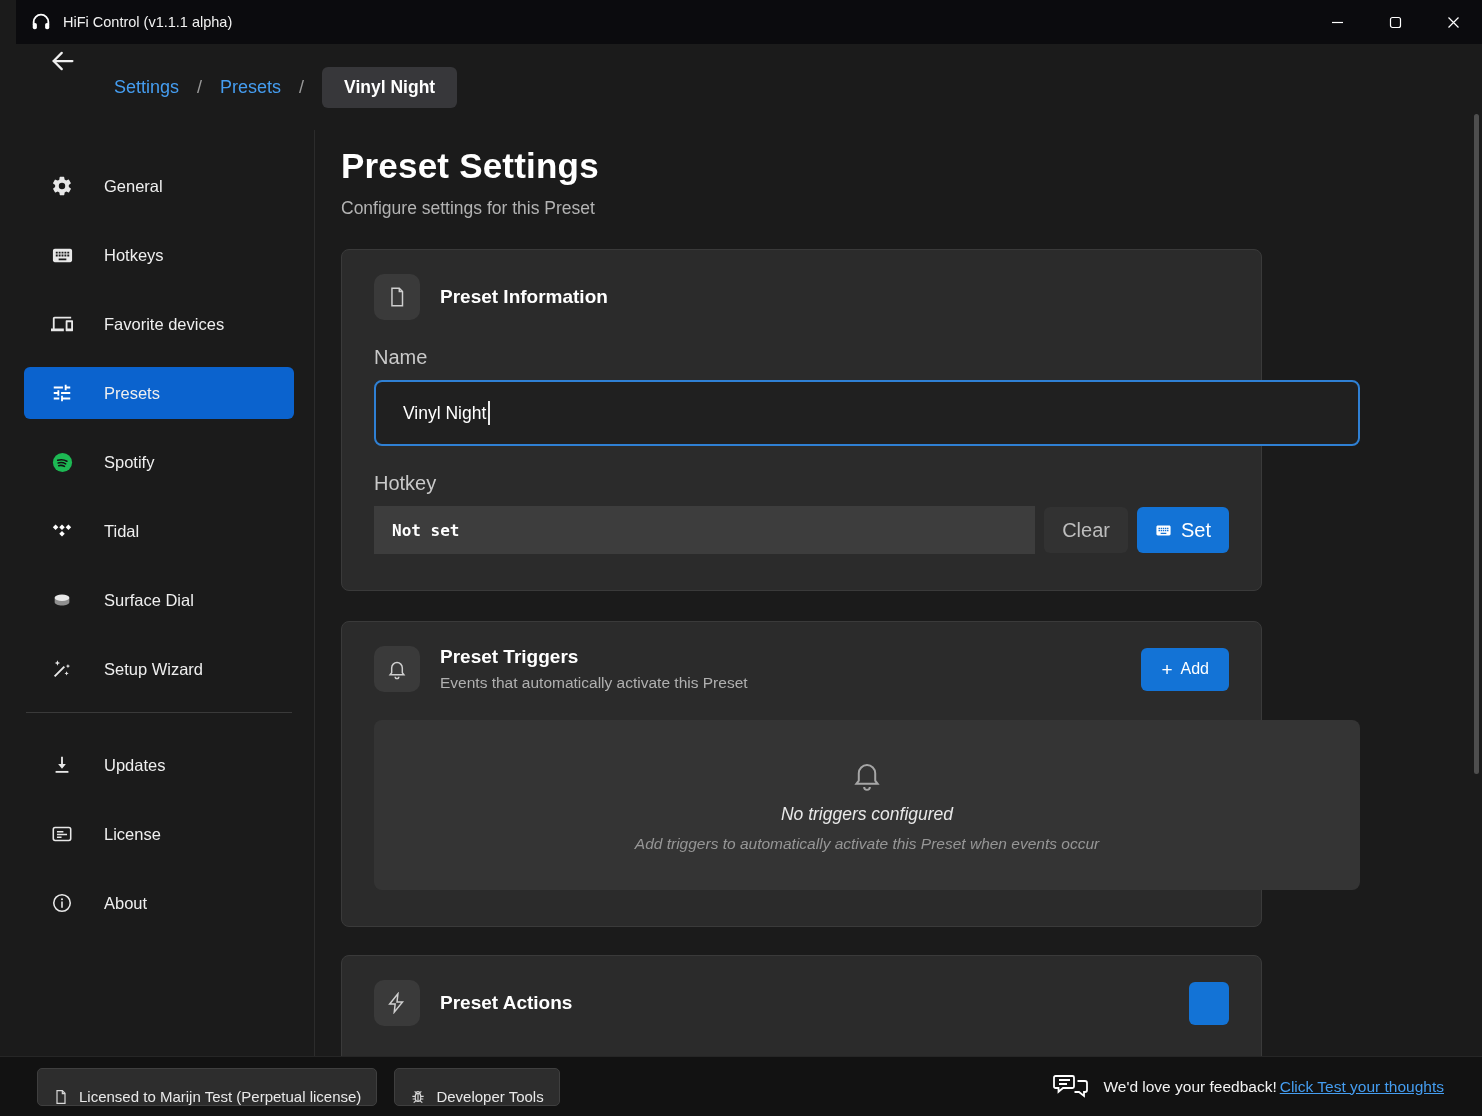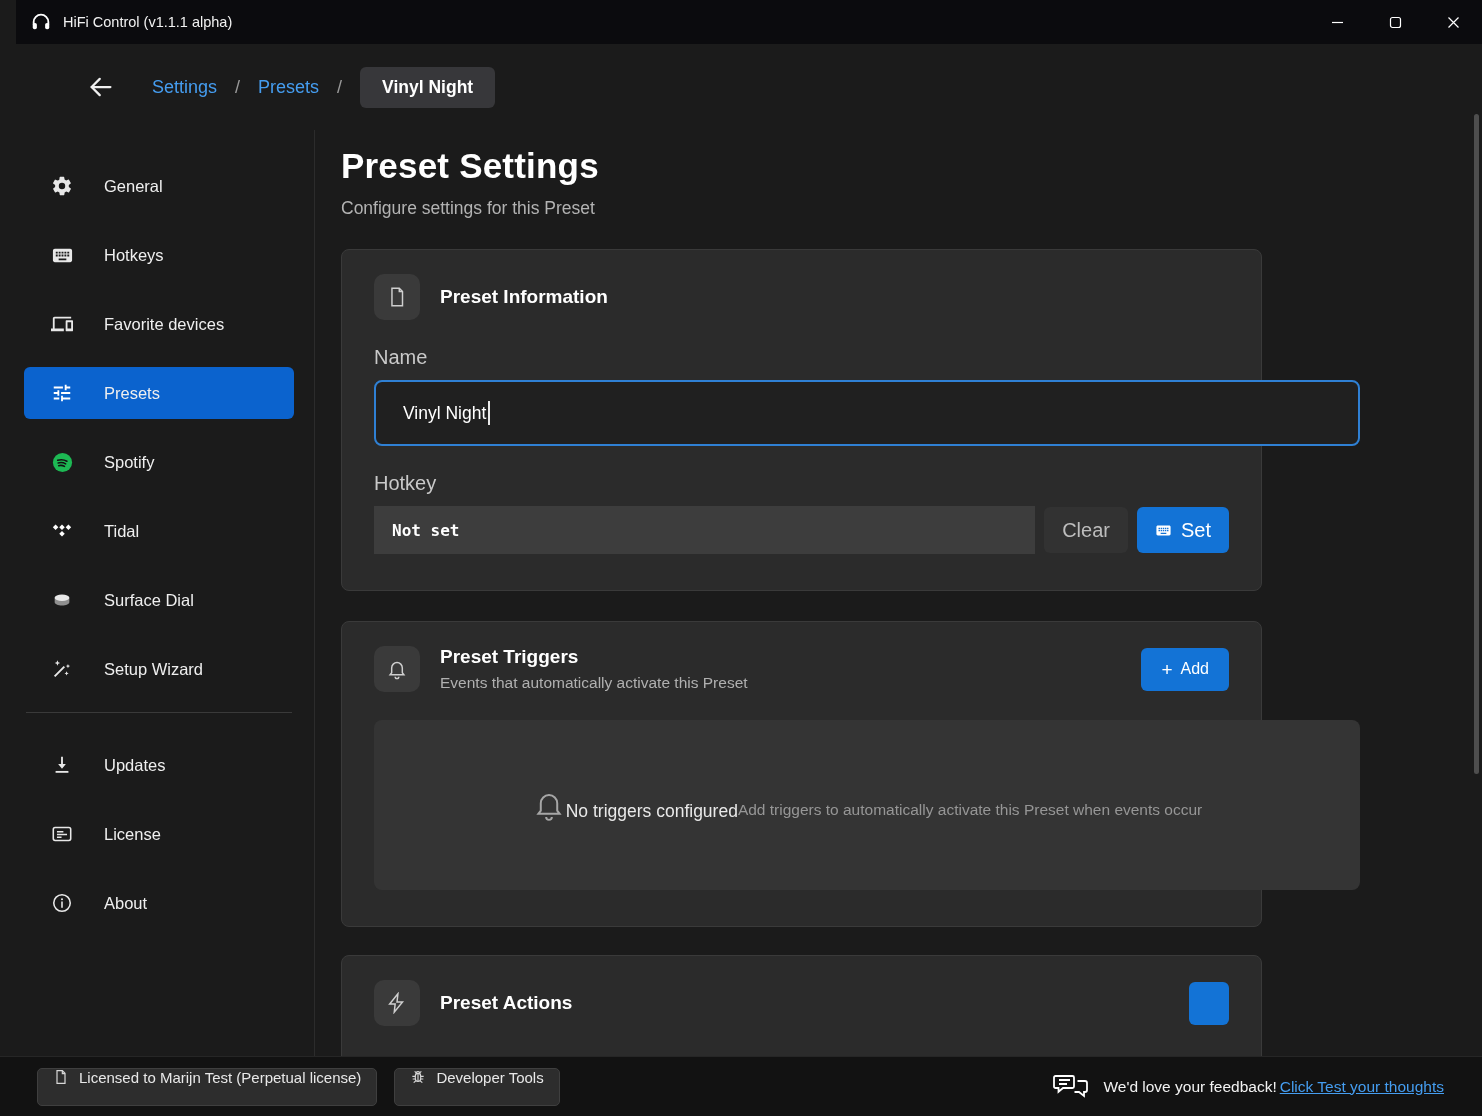--- a/index.html
+++ b/index.html
@@ -10,21 +10,21 @@
   .titlebar { position:absolute; top:0; left:16px; right:0; height:44px; background:#0b0b0e;
     display:flex; align-items:center; padding-left:14px; }
   .app-icon { width:22px; height:22px; margin-right:11px; display:flex; }
   .tb-title { font-size:14.5px; color:#f2f2f2; }
   .win-controls { margin-left:auto; display:flex; height:100%; }
   .win-btn { width:58px; height:100%; display:flex; align-items:center; justify-content:center; cursor:default; }
 
   
   .main-area { position:absolute; top:44px; left:0; right:0; bottom:60px; overflow:hidden; }
 
-  .breadcrumb-row { height:86px; display:flex; align-items:center; padding-left:46px;margin-left:38px; }
+  .breadcrumb-row { height:86px; display:flex; padding-left:46px; }
   .back-btn { width:34px; height:34px; display:flex; align-items:center; justify-content:center; }
   .breadcrumb { display:flex; align-items:center; margin-left:34px; gap:18px; font-size:18px; }
   .bc-link { color:#459df0; cursor:pointer; }
   .bc-sep { color:#9a9a9a; }
   .bc-chip { background:#37373a; border-radius:6px; padding:10px 22px; font-weight:bold; font-size:17.5px; color:#fff; }
 
   .body-row { display:flex; height:calc(100% - 86px); overflow:hidden; }
 
   
   .sidebar { width:315px; flex:0 0 315px; padding:30px 20px 0 24px; border-right:1px solid #2c2c2c; }
@@ -59,34 +59,34 @@
   .btn { height:46px; border:none; border-radius:6px; font-size:20px; font-family:"Liberation Sans",sans-serif;
     display:flex; align-items:center; justify-content:center; cursor:pointer; }
   .btn.ghost { background:#323232; color:#bdbdbd; padding:0 18px; }
   .btn.primary { background:#1373d6; color:#fff; padding:0 18px; gap:9px; }
 
   .add-btn { height:43px; background:#1373d6; color:#fff; border:none; border-radius:6px;
     font-size:16px; font-family:"Liberation Sans",sans-serif; padding:0 20px; display:flex; align-items:center; gap:8px; cursor:pointer; }
   .add-plus { font-size:19px; line-height:1; }
 
   .empty-state { margin-top:28px; width:986px; height:170px; background:#343434; border-radius:8px;
-    display:flex; align-items:center; justify-content:center; text-align:center; }
+    display:flex; flex-direction:column; align-items:center; justify-content:center; text-align:center;font-style:italic; }
   .empty-title { font-size:17.5px; color:#e9e9e9; margin-top:12px; }
   .empty-sub { font-size:15.5px; color:#969696; margin-top:10px; }
 
   .card.partial { margin-top:28px; height:300px; }
 
   
   .scroll-thumb { position:absolute; right:3px; top:70px; width:5px; height:660px; background:#4e4e4e; border-radius:3px; }
 
   
   .statusbar { position:absolute; left:0; right:0; bottom:0; height:60px; background:#121212;
     border-top:1px solid #262626; display:flex; align-items:center; padding:0 38px 0 37px; gap:17px; }
   .status-btn { height:38px; background:#2d2d2d; border:1px solid #3f3f3f; border-radius:5px; color:#e8e8e8;
-    font-size:15px; font-family:"Liberation Sans",sans-serif; display:flex; align-items:flex-start; gap:10px; padding:0 15px; cursor:pointer; }
+    font-size:15px; font-family:"Liberation Sans",sans-serif; display:flex; align-items:flex-end; gap:10px; padding:0 15px; cursor:pointer; }
   .feedback { margin-left:auto; display:flex; align-items:center; gap:14px; }
   .feedback-text { display:flex; flex-direction:row; align-items:flex-start; gap:3px; }
   .feedback-title { font-size:15.5px; color:#f2f2f2; }
   .feedback-link { font-size:15.5px; color:#459df0; text-decoration:underline; cursor:pointer; }
 
   svg { display:block; }
 </style>
 </head>
 <body>
 

